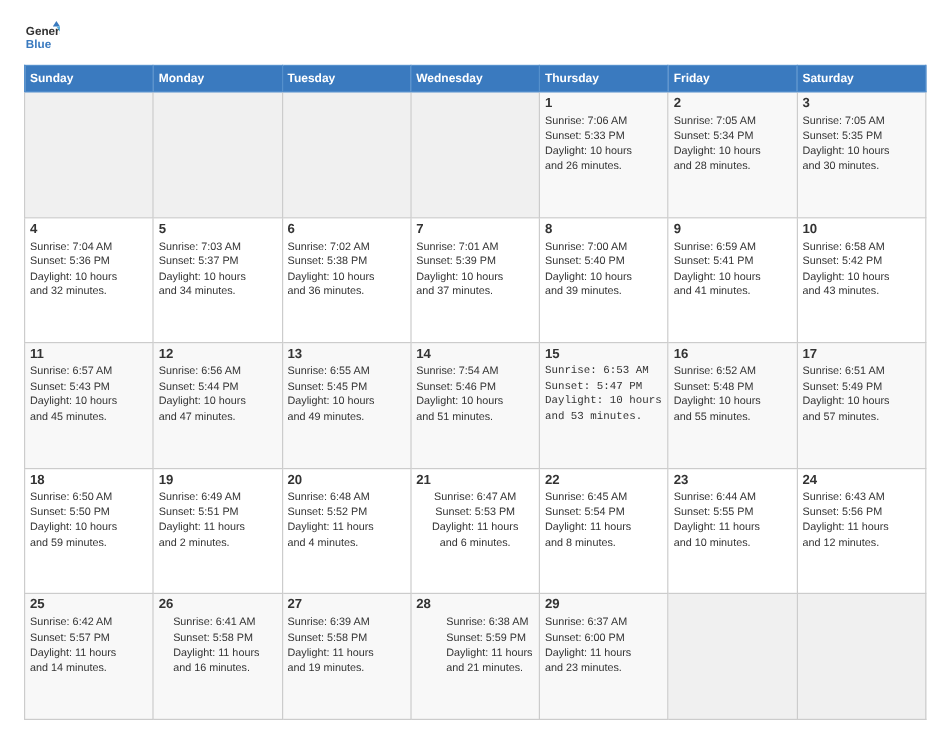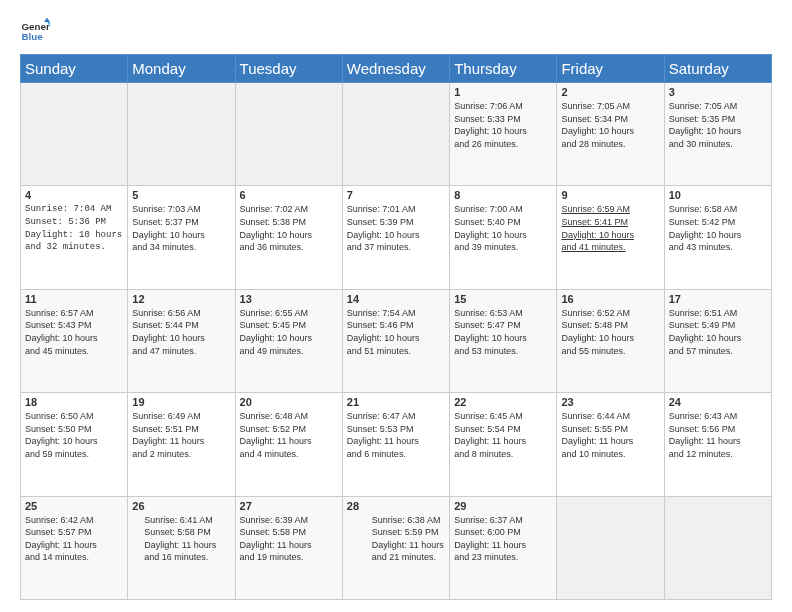--- a/index.html
+++ b/index.html
@@ -48,22 +48,22 @@
     .calendar {
       flex: 1;
       border: 1px solid #ccc;
       border-collapse: collapse;
       width: 100%;
       table-layout: fixed;
     }
     .calendar th {
       background: #3a7abf;
       color: #fff;
-      font-size: 15px;
-      font-weight: normal;
+      font-size: 10px;
+      font-weight: bold;
       padding: 5px 4px;
       text-align: left;
       border: 1px solid #5590cc;
     }
     .calendar td {
       border: 1px solid #ccc;
       vertical-align: top;
       padding: 3px 4px;
       font-size: 9.5px;
       color: #333;
@@ -147,21 +147,21 @@
             <span class="day-num">3</span>
             <div class="day-info" style="white-space: pre-line;">Sunrise: 7:05 AM
 Sunset: 5:35 PM
 Daylight: 10 hours
 and 30 minutes.</div>
           </td>
         </tr>
         <tr>
           <td>
             <span class="day-num">4</span>
-            <div class="day-info" style="white-space: pre-line; font-family: Liberation Mono, monospace;">Sunrise: 7:04 AM
+            <div class="day-info" style="white-space: pre-line;">Sunrise: 7:04 AM
 Sunset: 5:36 PM
 Daylight: 10 hours
 and 32 minutes.</div>
           </td>
           <td>
             <span class="day-num">5</span>
             <div class="day-info" style="white-space: pre-line;">Sunrise: 7:03 AM
 Sunset: 5:37 PM
 Daylight: 10 hours
 and 34 minutes.</div>
@@ -182,21 +182,21 @@
           </td>
           <td>
             <span class="day-num">8</span>
             <div class="day-info" style="white-space: pre-line;">Sunrise: 7:00 AM
 Sunset: 5:40 PM
 Daylight: 10 hours
 and 39 minutes.</div>
           </td>
           <td>
             <span class="day-num">9</span>
-            <div class="day-info" style="white-space: pre-line; text-decoration: underline;">Sunrise: 6:59 AM
+            <div class="day-info" style="white-space: pre-line;">Sunrise: 6:59 AM
 Sunset: 5:41 PM
 Daylight: 10 hours
 and 41 minutes.</div>
           </td>
           <td>
             <span class="day-num">10</span>
             <div class="day-info" style="white-space: pre-line;">Sunrise: 6:58 AM
 Sunset: 5:42 PM
 Daylight: 10 hours
 and 43 minutes.</div>
@@ -226,21 +226,21 @@
           </td>
           <td>
             <span class="day-num">14</span>
             <div class="day-info" style="white-space: pre-line;">Sunrise: 7:54 AM
 Sunset: 5:46 PM
 Daylight: 10 hours
 and 51 minutes.</div>
           </td>
           <td>
             <span class="day-num">15</span>
-            <div class="day-info" style="white-space: pre-line;">Sunrise: 6:53 AM
+            <div class="day-info" style="white-space: pre-line; font-family: Liberation Mono, monospace;">Sunrise: 6:53 AM
 Sunset: 5:47 PM
 Daylight: 10 hours
 and 53 minutes.</div>
           </td>
           <td>
             <span class="day-num">16</span>
             <div class="day-info" style="white-space: pre-line;">Sunrise: 6:52 AM
 Sunset: 5:48 PM
 Daylight: 10 hours
 and 55 minutes.</div>
@@ -270,21 +270,21 @@
           </td>
           <td>
             <span class="day-num">20</span>
             <div class="day-info" style="white-space: pre-line;">Sunrise: 6:48 AM
 Sunset: 5:52 PM
 Daylight: 11 hours
 and 4 minutes.</div>
           </td>
           <td>
             <span class="day-num">21</span>
-            <div class="day-info" style="white-space: pre-line;">Sunrise: 6:47 AM
+            <div class="day-info" style="white-space: pre-line; text-align: center;">Sunrise: 6:47 AM
 Sunset: 5:53 PM
 Daylight: 11 hours
 and 6 minutes.</div>
           </td>
           <td>
             <span class="day-num">22</span>
             <div class="day-info" style="white-space: pre-line;">Sunrise: 6:45 AM
 Sunset: 5:54 PM
 Daylight: 11 hours
 and 8 minutes.</div>

